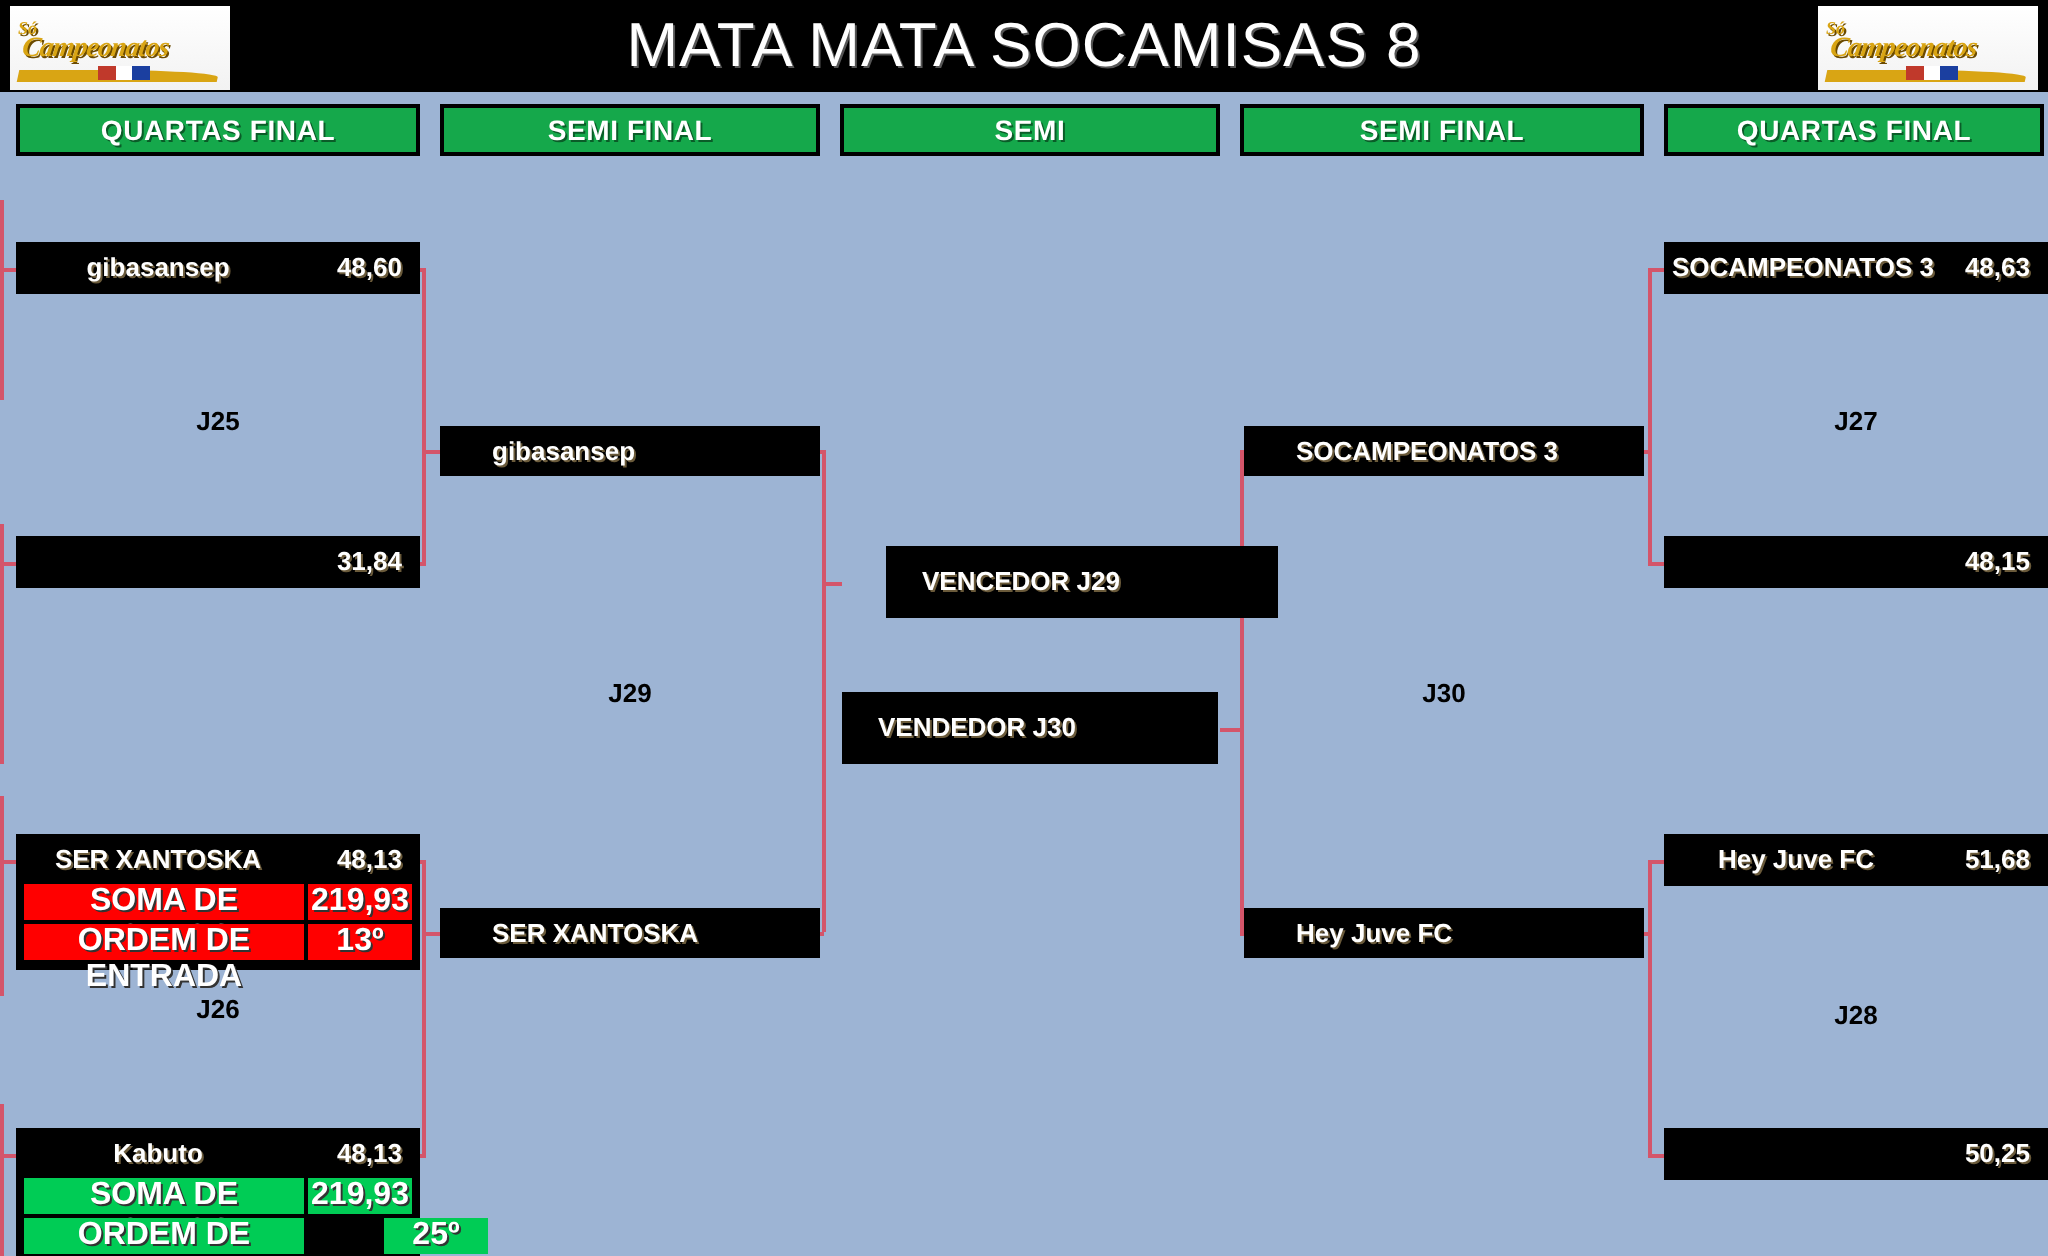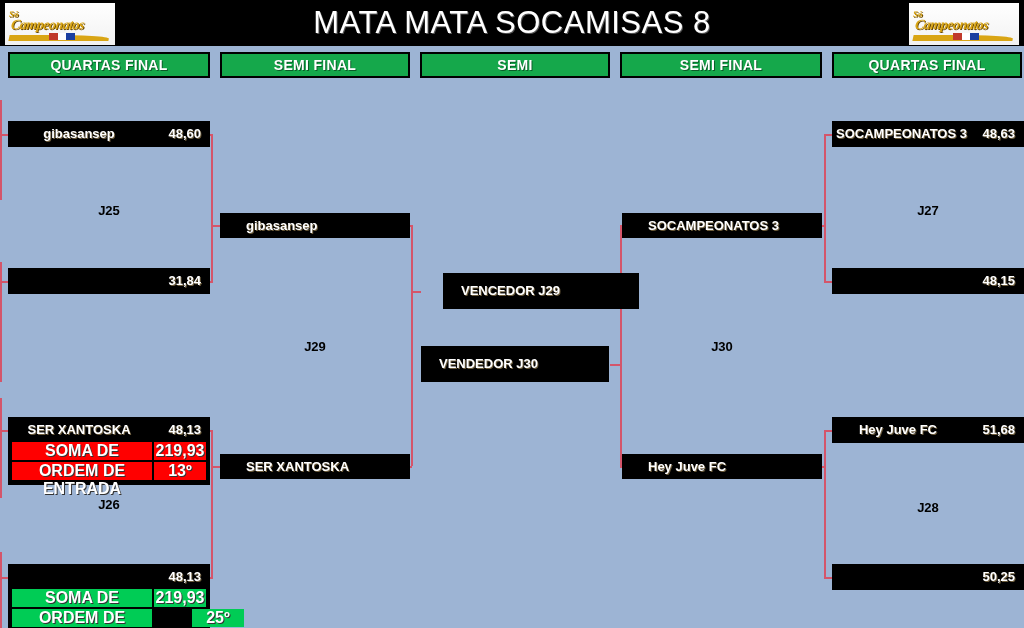--- a/index.html
+++ b/index.html
@@ -246,20 +246,21 @@
     <span class="val" style="left:142px;width:52px;background:#FF0000;">219,93</span>
   </div>
   <div class="stat" style="left:4px;top:45px;width:194px;">
     <span class="lbl" style="left:0;width:140px;background:#FF0000;">ORDEM DE ENTRADA</span>
     <span class="val" style="left:142px;width:52px;background:#FF0000;">13º</span>
   </div>
 </div>
 
 <div class="stat-wrap" style="left:8px;top:564px;width:202px;height:68px;">
   <div class="box q-box" style="left:0;top:0;width:202px;height:26px;">
+    <span class="nm">Kabuto</span>
     <span class="sc">48,13</span>
   </div>
   <div class="stat" style="left:4px;top:25px;width:194px;">
     <span class="lbl" style="left:0;width:140px;background:#00CC55;">SOMA DE PONTOS</span>
     <span class="val" style="left:142px;width:52px;background:#00CC55;">219,93</span>
   </div>
   <div class="stat" style="left:4px;top:45px;width:194px;">
     <span class="lbl" style="left:0;width:140px;background:#00CC55;">ORDEM DE ENTRADA</span>
     <span class="val" style="left:142px;width:52px;background:#00CC55;margin-left:38px;">25º</span>
   </div>

